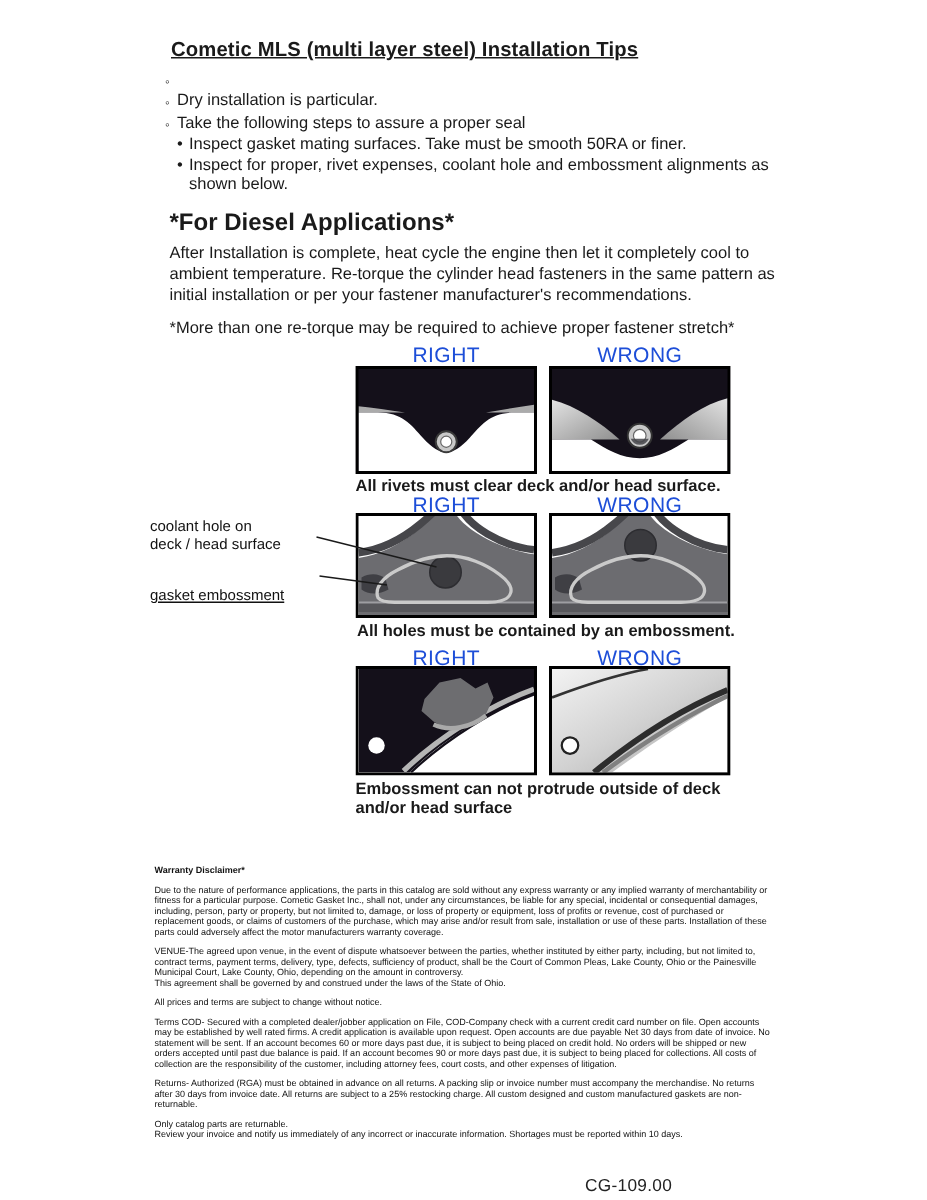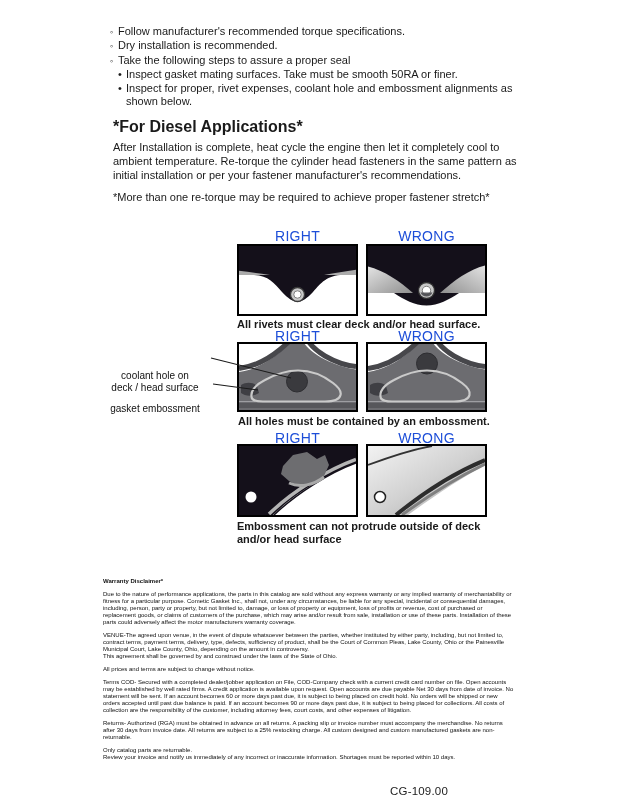--- a/index.html
+++ b/index.html
@@ -14,44 +14,44 @@
   .mk{width:8px;flex:none;}
   .b1 .mk{font-size:9px;padding-top:1px;}
   .b2 .mk{font-size:11px;}
   .h2{font-size:16px;font-weight:bold;margin:10px 0 0 5px;}
   .para{font-size:11px;line-height:13.8px;margin:5px 0 0 5px;width:421px;}
   .note{margin-top:8px;}
   
   .diagrams{position:relative;height:322px;}
   .dlabel{position:absolute;width:121px;text-align:center;font-size:14px;color:#1d4ed8;letter-spacing:0.3px;}
   .dcap{position:absolute;font-size:11px;font-weight:bold;line-height:12.5px;white-space:pre-line;}
-  .slabel{position:absolute;left:100px;width:110px;text-align:center;font-size:10px;line-height:11.5px;white-space:pre-line;color:#111;margin-top:24px;}
+  .slabel{position:absolute;left:100px;width:110px;text-align:left;font-size:10px;line-height:11.5px;white-space:pre-line;color:#111;}
   svg.panel{position:absolute;}
   svg.leads{position:absolute;left:0;top:0;pointer-events:none;}
   
   .legal{margin:28px 0 0 103px;width:413px;font-size:6px;line-height:7px;color:#111;}
   .legal .lh{font-weight:bold;margin:0 0 6px 0;}
   .legal p{margin:0 0 6px 0;white-space:pre-line;}
   .footer{margin:24px 0 0 390px;font-size:11.5px;color:#222;letter-spacing:0.2px;}
 </style>
 </head>
 <body>
 
 <div class="page">
 
   <div class="content">
+    <div class="title">Cometic MLS (multi layer steel) Installation Tips</div>
 
     <div>
       <div class="brow b1">
         <span class="mk">◦</span>
-        <span>Follow manufacturer's recommended torque specifications.</span>
       </div>
       <div class="brow b1">
         <span class="mk">◦</span>
-        <span>Dry installation is recommended.</span>
+        <span>Dry installation is particular.</span>
       </div>
       <div class="brow b1">
         <span class="mk">◦</span>
         <span>Take the following steps to assure a proper seal</span>
       </div>
       <div class="brow b2">
         <span class="mk">•</span>
         <span>Inspect gasket mating surfaces.  Take must be smooth 50RA or finer.</span>
       </div>
       <div class="brow b2">
@@ -101,21 +101,21 @@
       <rect x="1" y="1" width="119" height="70" fill="none" stroke="#000000" stroke-width="2"></rect>
     </svg>
 
     <div class="dcap" style="left:237px;top:90px;">All rivets must clear deck and/or head surface.</div>
 
     <div class="dlabel" style="left:237px;top:100px;">RIGHT</div>
     <div class="dlabel" style="left:366px;top:100px;">WRONG</div>
 
     <div class="slabel" style="top:118px;">coolant hole on
 deck / head surface</div>
-    <div class="slabel" style="top:151px;">gasket embossment</div>
+    <div class="slabel" style="top:164px;text-decoration:underline;">gasket embossment</div>
 
     <svg class="panel" style="left:237px;top:114px;" width="121" height="70">
       <rect x="0" y="0" width="121" height="70" fill="#ffffff"></rect>
       <clipPath id="c2a">
           <rect x="2" y="2" width="117" height="66"></rect>
         </clipPath>
       <g clip-path="url(#c2a)">
         <path d="M2,30 C16,28 30,21 42,11 C47,6.5 50.5,3.5 53,1 L67,1 C71,7 80,14 92,19.5 C102,24 112,26.5 119,27.5 L119,68 L2,68 Z" fill="#6c6c70"></path>
         <path d="M2,26.5 C17,24.5 31,17.5 43,7.5 C47.5,3.8 51,0.5 53.5,-2" stroke="#47474b" stroke-width="5" fill="none"></path>
         <path d="M119,24.5 C108,23.5 97.5,19.5 88,14 C81,9.8 74.5,4.5 70.5,-2" stroke="#47474b" stroke-width="5" fill="none"></path>

